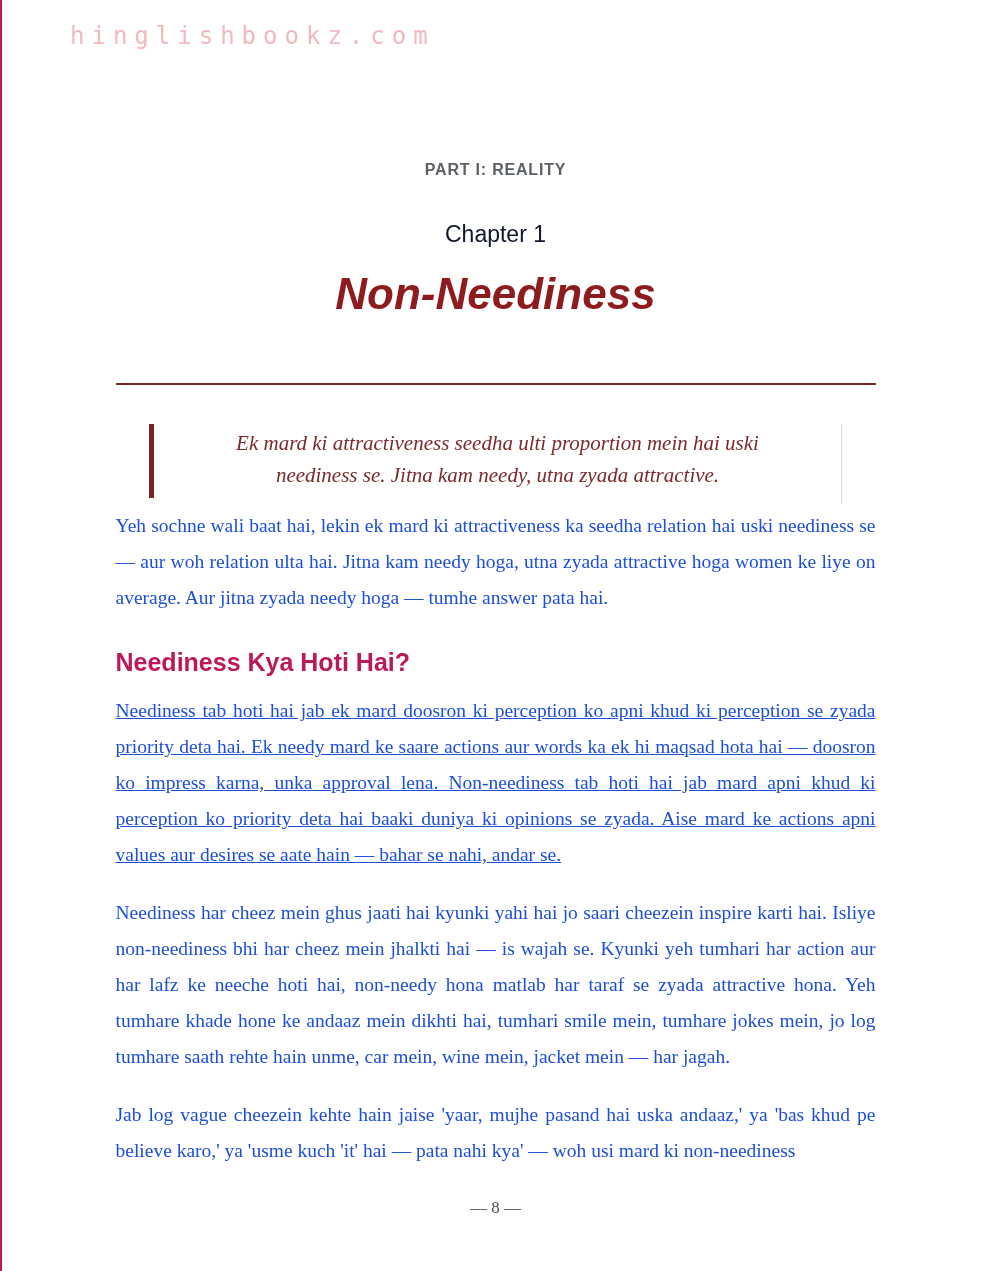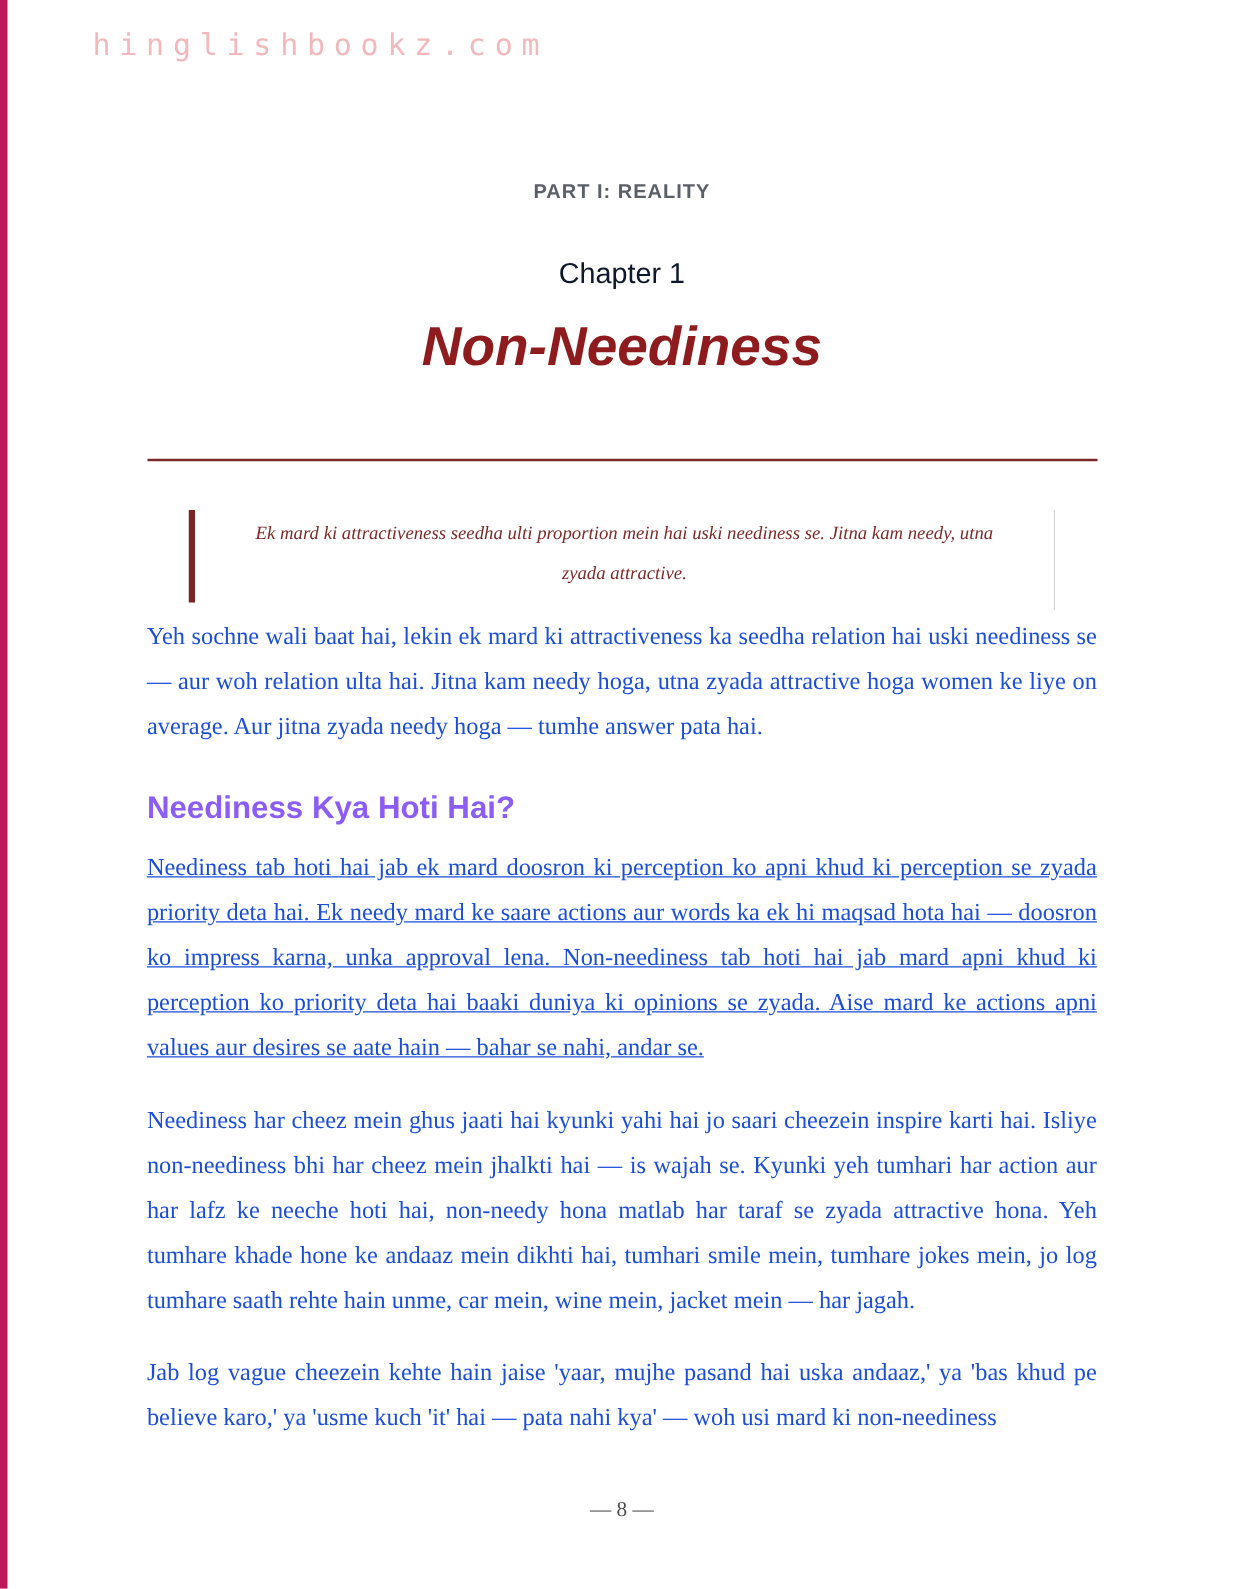--- a/index.html
+++ b/index.html
@@ -2,35 +2,35 @@
 <html><head>
 <meta charset="utf-8">
 <style>
   * { margin: 0; padding: 0; box-sizing: border-box; }
   html, body { background: #ffffff; }
   .page {
     position: relative;
     width: 989px;
     height: 1271px;
     background: #ffffff;
-    border-left: 6px solid #be185d;
+    border-left: 2px solid #be185d;
     overflow: hidden;
     font-family: "Liberation Serif", serif;
   }
   .watermark {
     position: absolute;
     top: 22px;
     left: 68px;
     font-family: "DejaVu Sans Mono", monospace;
     font-size: 24px;
     letter-spacing: 7px;
     color: #f2b9bd;
     white-space: nowrap;
   }
-  .content { width: 760px; margin: 0 auto; }
+  .content { width: 760px; margin: 16px auto; }
   .part-heading {
     padding-top: 145px;
     text-align: center;
     font-family: "Liberation Sans", sans-serif;
     font-weight: bold;
     font-size: 16px;
     letter-spacing: 0.8px;
     color: #5b6068;
   }
   .chapter-heading {
@@ -73,37 +73,37 @@
     position: absolute;
     right: 34px;
     top: 0;
     width: 1px;
     height: 80px;
     background: #d9d9d9;
   }
   .quote-text {
     font-style: italic;
     text-align: center;
-    font-size: 15px;
+    font-size: 21px;
     line-height: 32px;
     color: #7c2a2a;
   }
   .para {
     font-size: 19.5px;
     line-height: 36px;
     color: #1d4ed8;
     text-align: justify;
   }
   .para-first { margin-top: 10px; }
   .section-heading {
     margin-top: 32px;
     font-family: "Liberation Sans", sans-serif;
     font-weight: bold;
     font-size: 25px;
-    color: #8b5cf6;
+    color: #be185d;
   }
   .para-after-heading { margin-top: 16px; text-decoration: underline; }
   .para-spaced { margin-top: 22px; }
   .footer {
     position: absolute;
     top: 1198px;
     left: 0;
     width: 100%;
     text-align: center;
     font-family: "Liberation Serif", serif;

